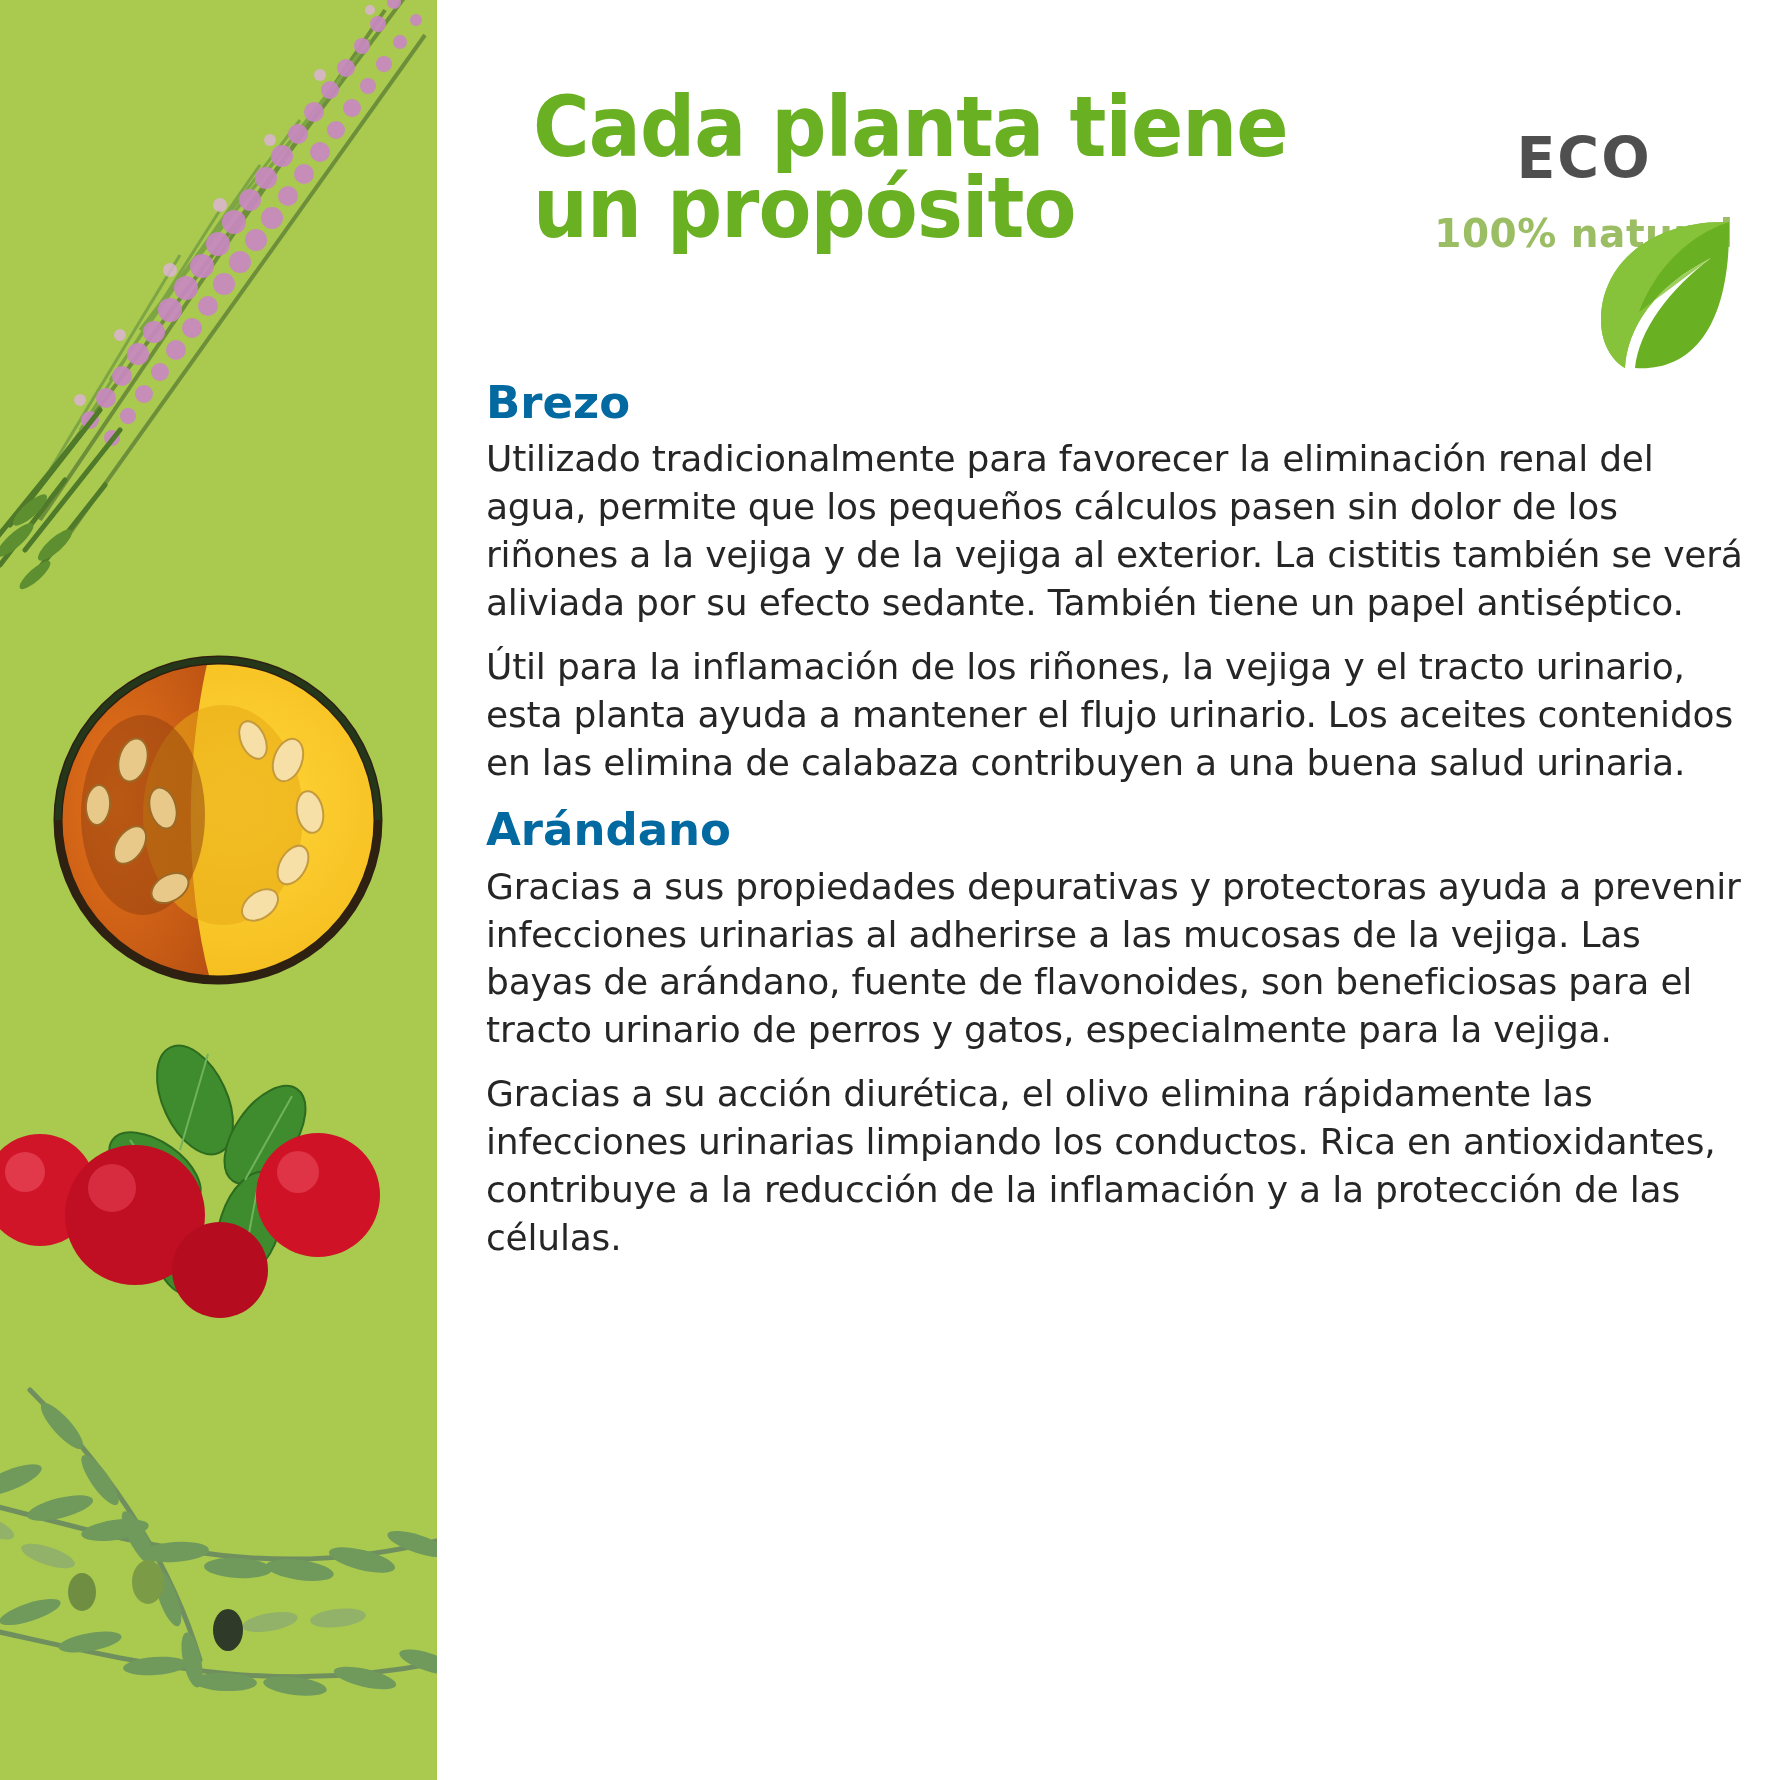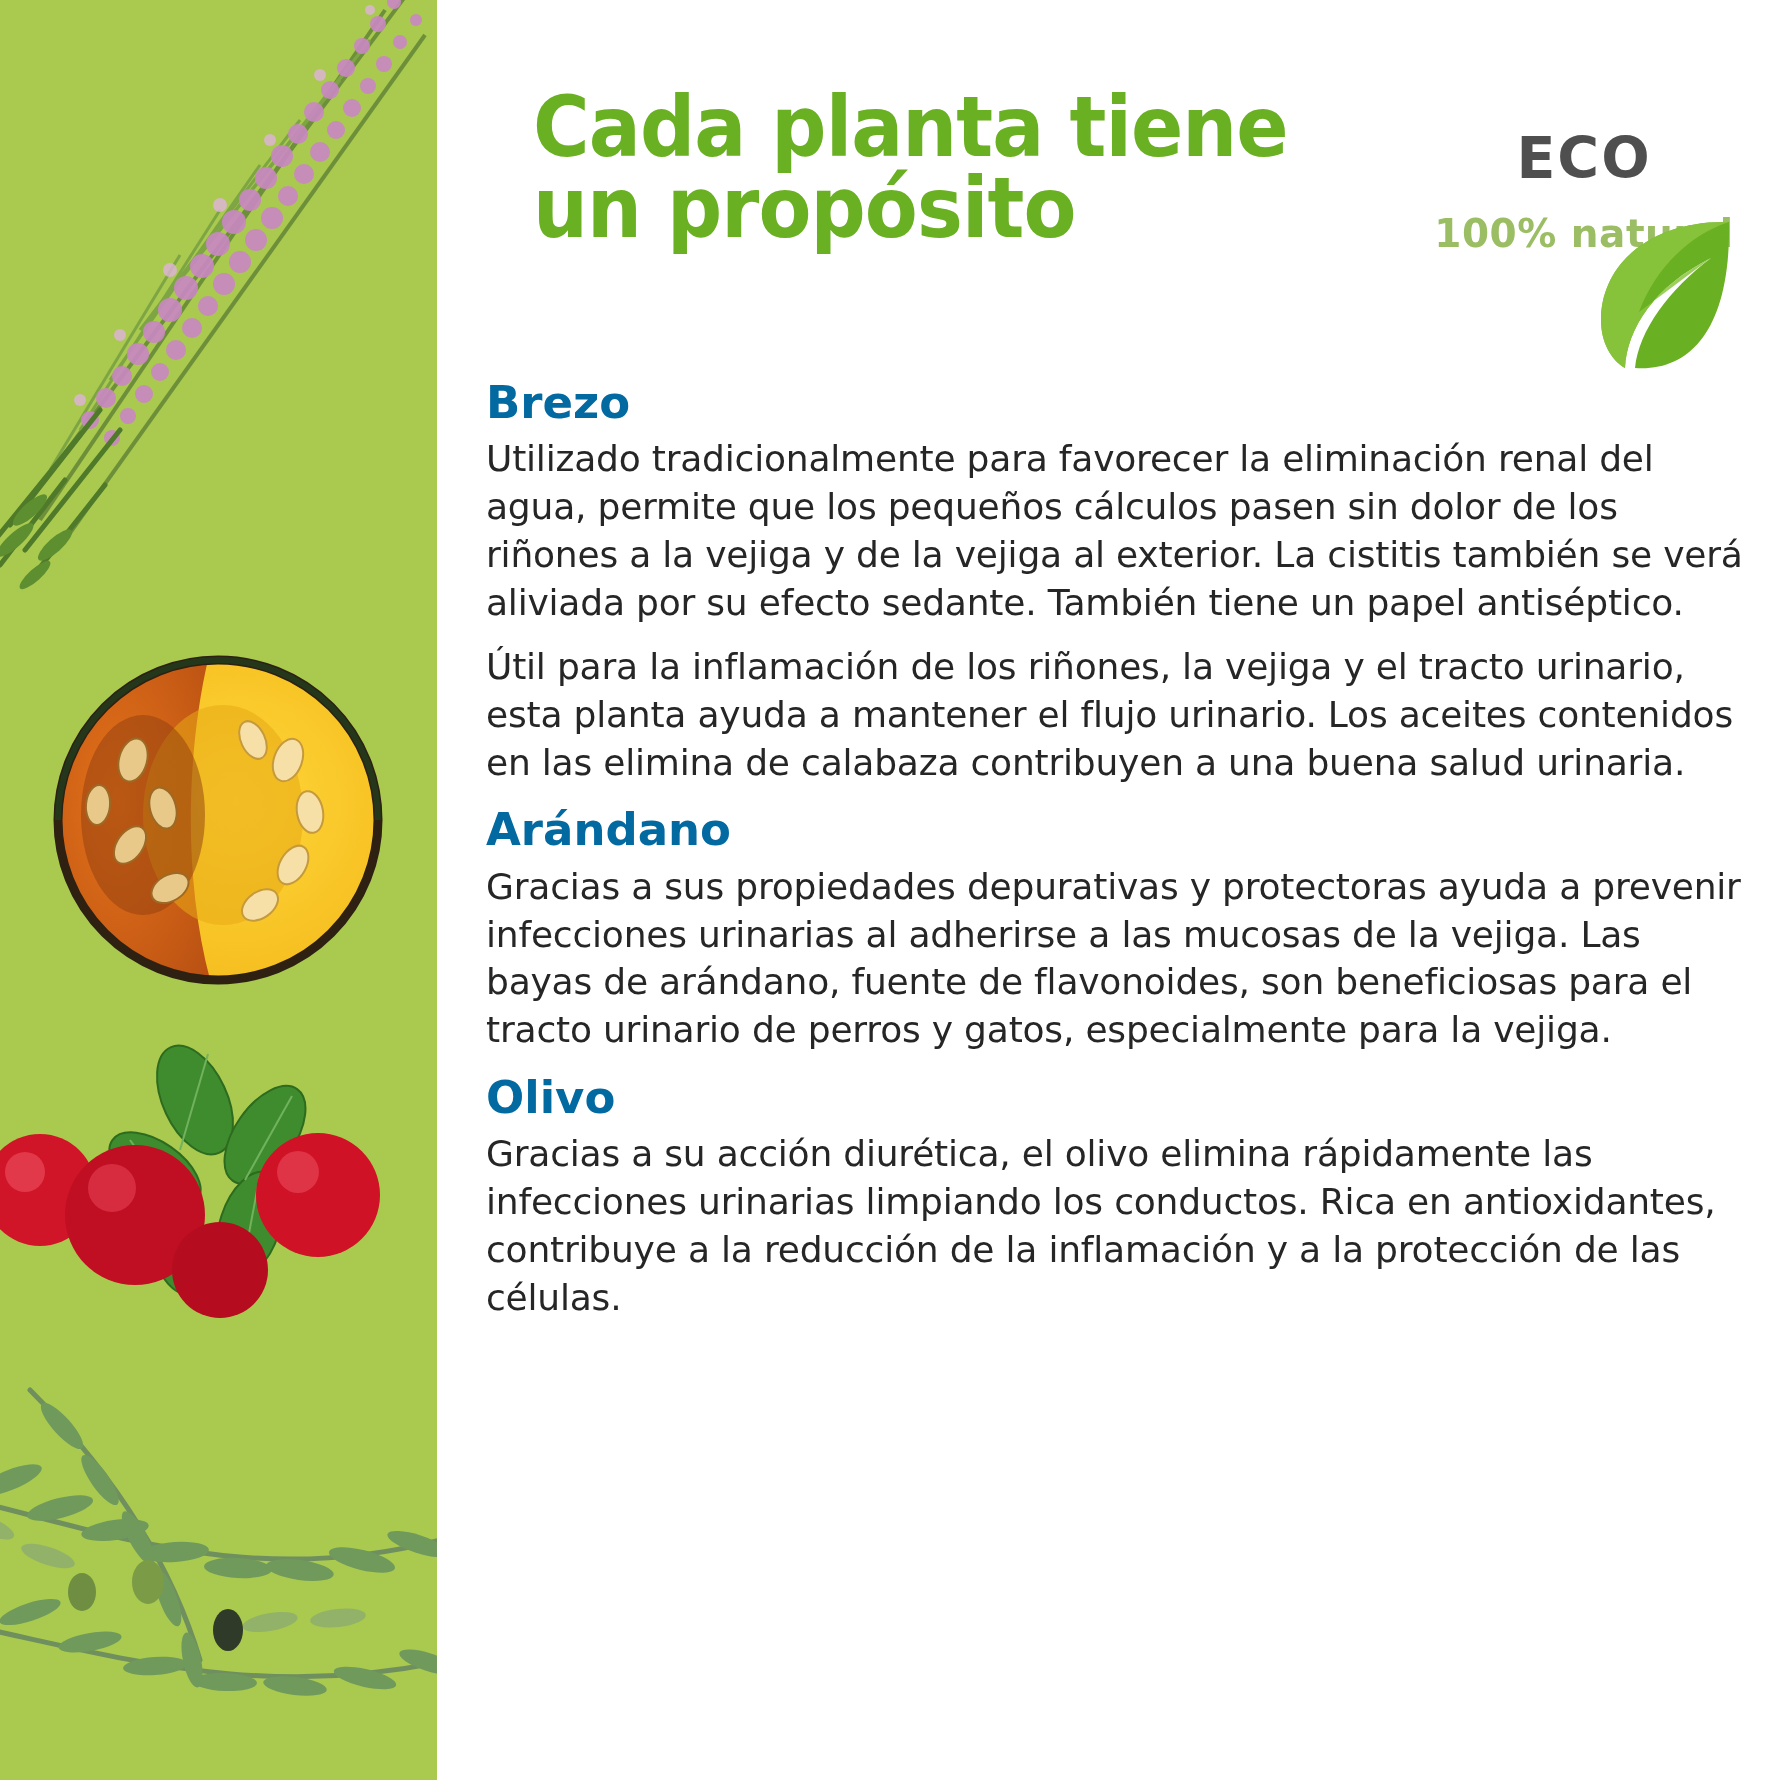--- a/index.html
+++ b/index.html
@@ -373,19 +373,18 @@
       <div class="section">
         <p class="section-body">Útil para la inflamación de los riñones, la vejiga y el tracto urinario, esta planta ayuda a mantener el flujo urinario. Los aceites contenidos en las elimina de calabaza contribuyen a una buena salud urinaria.</p>
       </div>
 
       <div class="section">
         <h2 class="section-title">Arándano</h2>
         <p class="section-body">Gracias a sus propiedades depurativas y protectoras ayuda a prevenir infecciones urinarias al adherirse a las mucosas de la vejiga. Las bayas de arándano, fuente de flavonoides, son beneficiosas para el tracto urinario de perros y gatos, especialmente para la vejiga.</p>
       </div>
 
       <div class="section">
-        <h2 class="section-title">Olivo</h2>
         <p class="section-body">Gracias a su acción diurética, el olivo elimina rápidamente las infecciones urinarias limpiando los conductos. Rica en antioxidantes, contribuye a la reducción de la inflamación y a la protección de las células.</p>
       </div>
 
     </div>
   </div>
 </div>
 
 </body></html>

